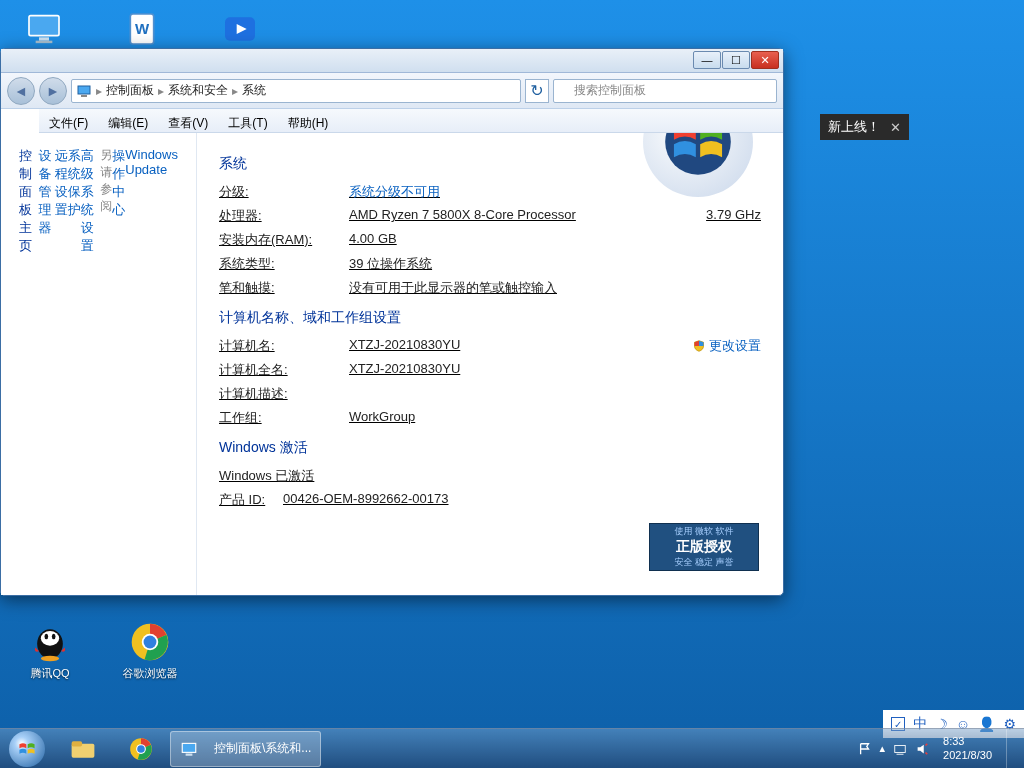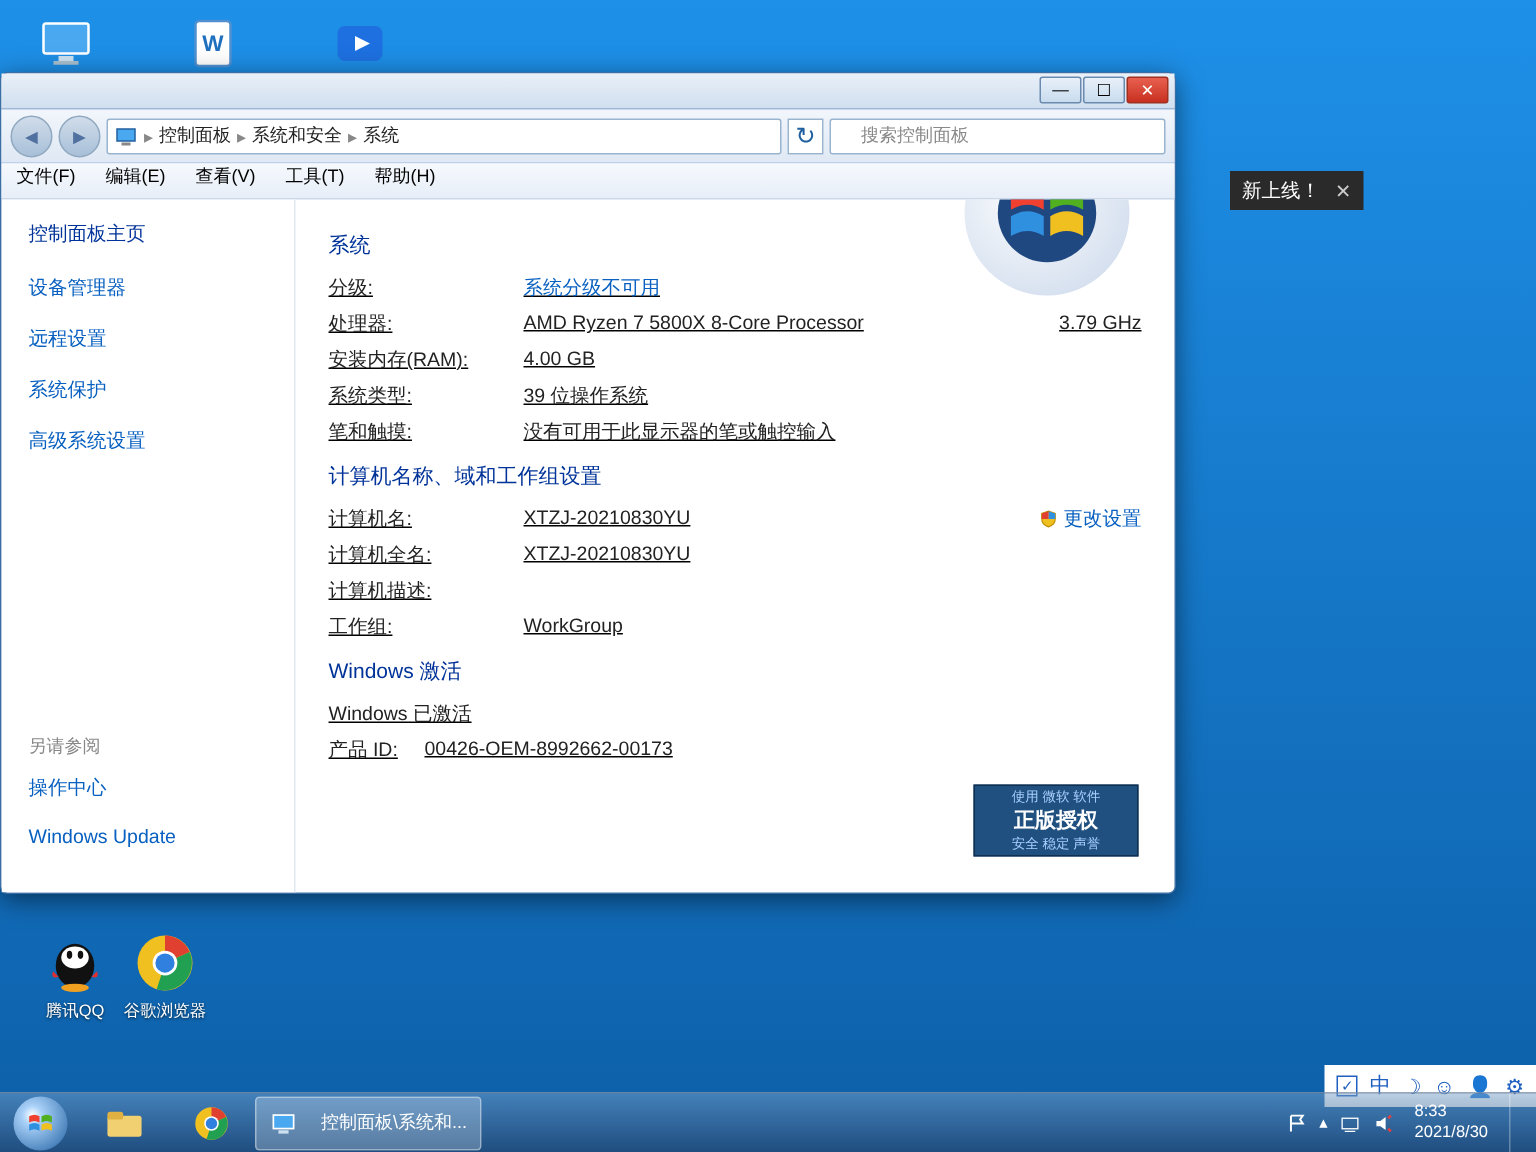--- a/index.html
+++ b/index.html
@@ -2,21 +2,21 @@
 <html><head>
 <meta charset="utf-8">
 <style>
 * { margin: 0; padding: 0; box-sizing: border-box; font-family: "Microsoft YaHei", "Segoe UI", Tahoma, sans-serif; }
 body { width: 1024px; height: 768px; background: linear-gradient(to bottom, #1e90e8 0%, #0d5fa8 100%); overflow: hidden; position: relative; }
 
 
 .desktop-icons { position: absolute; top: 0; left: 0; display: flex; gap: 50px; padding: 5px 20px; }
 .desktop-icon { width: 48px; height: 48px; display: flex; align-items: center; justify-content: center; }
 .desktop-icon svg { width: 40px; height: 40px; }
-.desktop-lower { position: absolute; top: 620px; left: 20px; display: flex; }
+.desktop-lower { position: absolute; top: 620px; left: 20px; display: flex; gap: 40px; }
 .di2 { display: flex; flex-direction: column; align-items: center; width: 60px; }
 .di2 .lbl { color: #fff; font-size: 11px; text-align: center; margin-top: 2px; text-shadow: 0 1px 2px rgba(0,0,0,.7); }
 .di2 .ic { width: 44px; height: 44px; display: flex; align-items: center; justify-content: center; }
 
 
 .win { position: absolute; top: 48px; left: 0; width: 784px; height: 548px; background: #fff; border: 1px solid #3b6ea5; border-radius: 5px; box-shadow: 0 4px 18px rgba(0,0,0,.5); display: flex; flex-direction: column; }
 .titlebar { height: 24px; background: linear-gradient(to bottom, #e9f0f8, #d0dfef); border-bottom: 1px solid #a0b8d8; position: relative; }
 .winbtns { position: absolute; right: 4px; top: 2px; display: flex; gap: 1px; }
 .winbtn { width: 28px; height: 18px; border: 1px solid #6a8ab0; border-radius: 2px; display: flex; align-items: center; justify-content: center; font-size: 11px; }
 .winbtn.min { background: linear-gradient(#e8f0fa,#c8dcee); }
@@ -24,25 +24,25 @@
 .winbtn.close { background: linear-gradient(#e86050,#c83020); color: #fff; border-color: #a03020; }
 
 .navbar { height: 36px; background: linear-gradient(#f2f6fc,#dfe8f4); display: flex; align-items: center; padding: 0 6px; gap: 4px; border-bottom: 1px solid #bcd0e8; }
 .navbtn { width: 28px; height: 28px; border-radius: 50%; background: linear-gradient(#d0dcea,#a8c0d8); border: 1px solid #90a8c0; display: flex; align-items: center; justify-content: center; color: #5070a0; font-size: 14px; }
 .addr { flex: 1; height: 24px; background: #fff; border: 1px solid #9ab4d0; border-radius: 2px; display: flex; align-items: center; padding: 0 4px; font-size: 12px; gap: 4px; }
 .addr .sep { color: #888; }
 .addr .crumb { color: #222; }
 .refresh { width: 24px; height: 24px; border: 1px solid #9ab4d0; background: #fff; display: flex; align-items: center; justify-content: center; color: #2060a0; }
 .search { width: 224px; height: 24px; background: #fff; border: 1px solid #9ab4d0; border-radius: 2px; color: #888; font-size: 12px; padding: 0 20px; display: flex; align-items: center; }
 
-.menubar { height: 24px; background: linear-gradient(#f6f9fd,#e7eef8); border-bottom: 1px solid #cad8ea; display: flex; align-items: flex-start; font-size: 12px; }
+.menubar { height: 24px; background: linear-gradient(#f6f9fd,#e7eef8); border-bottom: 1px solid #cad8ea; display: flex; align-items: flex-end; font-size: 12px; margin-left: 38px; }
 .menubar span { padding: 0 10px; cursor: default; }
 
 .body { flex: 1; display: flex; overflow: hidden; }
-.sidenav { width: 196px; background: #fff; border-right: 1px solid #e0e8f2; padding: 14px 18px; font-size: 13px; display: flex; flex-direction: column; }
+.sidenav { width: 196px; background: #fff; border-right: 1px solid #e0e8f2; padding: 14px 18px; font-size: 13px; display: flex; flex-direction: row; }
 .sidenav .main-link { color: #003399; margin-bottom: 18px; cursor: pointer; }
 .sidenav .link { color: #0860c0; margin-bottom: 16px; cursor: pointer; }
 .sidenav .spacer { flex: 1; }
 .sidenav .see-also { color: #888; font-size: 12px; margin-bottom: 10px; }
 
 .content { flex: 1; padding: 10px 22px 10px 22px; font-size: 13px; position: relative; overflow: hidden; }
 .section-h { color: #003399; font-size: 14px; margin: 12px 0 10px; }
 .row { display: flex; margin: 6px 0; text-decoration: underline; }
 .row .k { width: 130px; color: #222; }
 .row .v { flex: 1; color: #222; }

